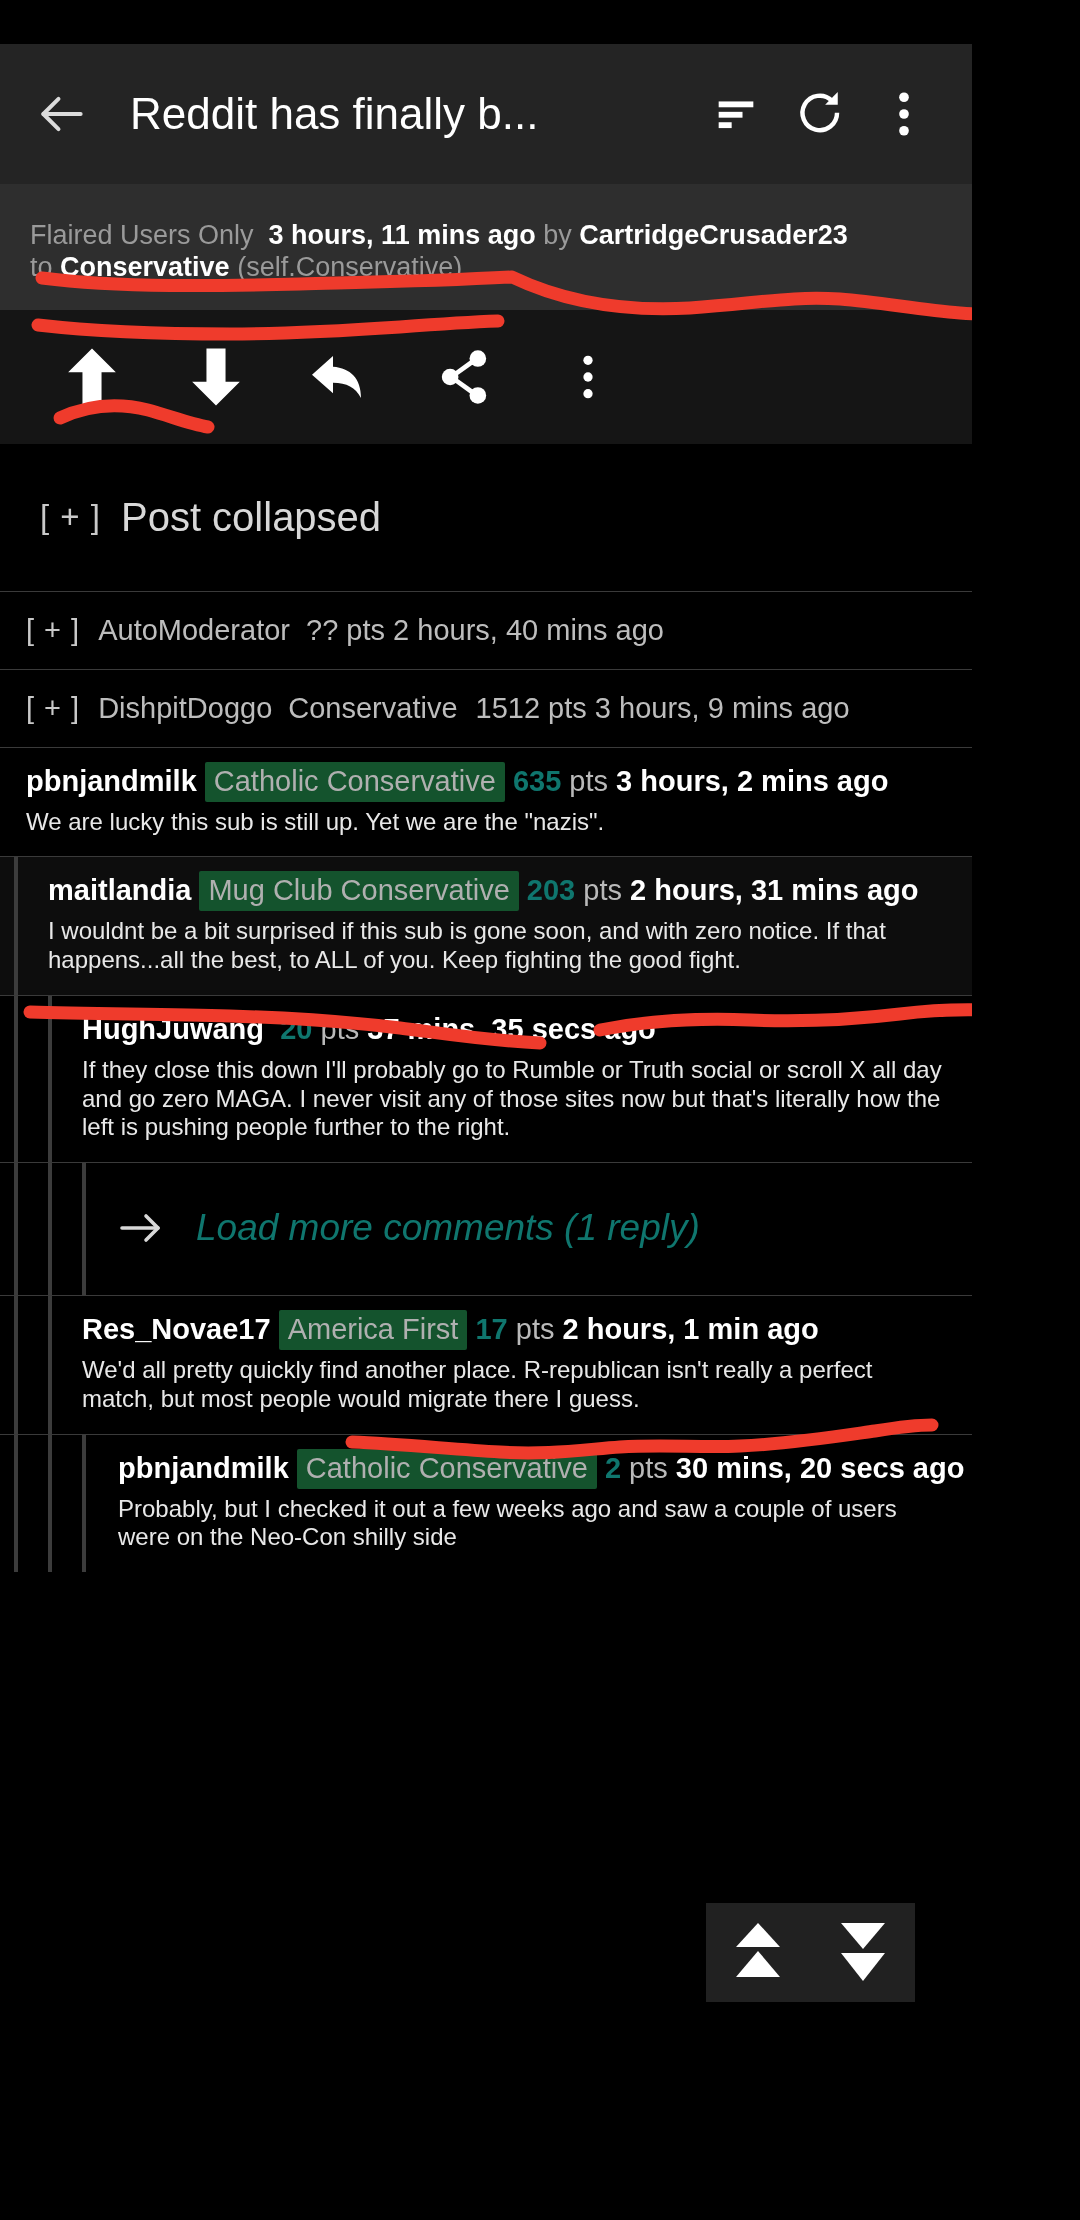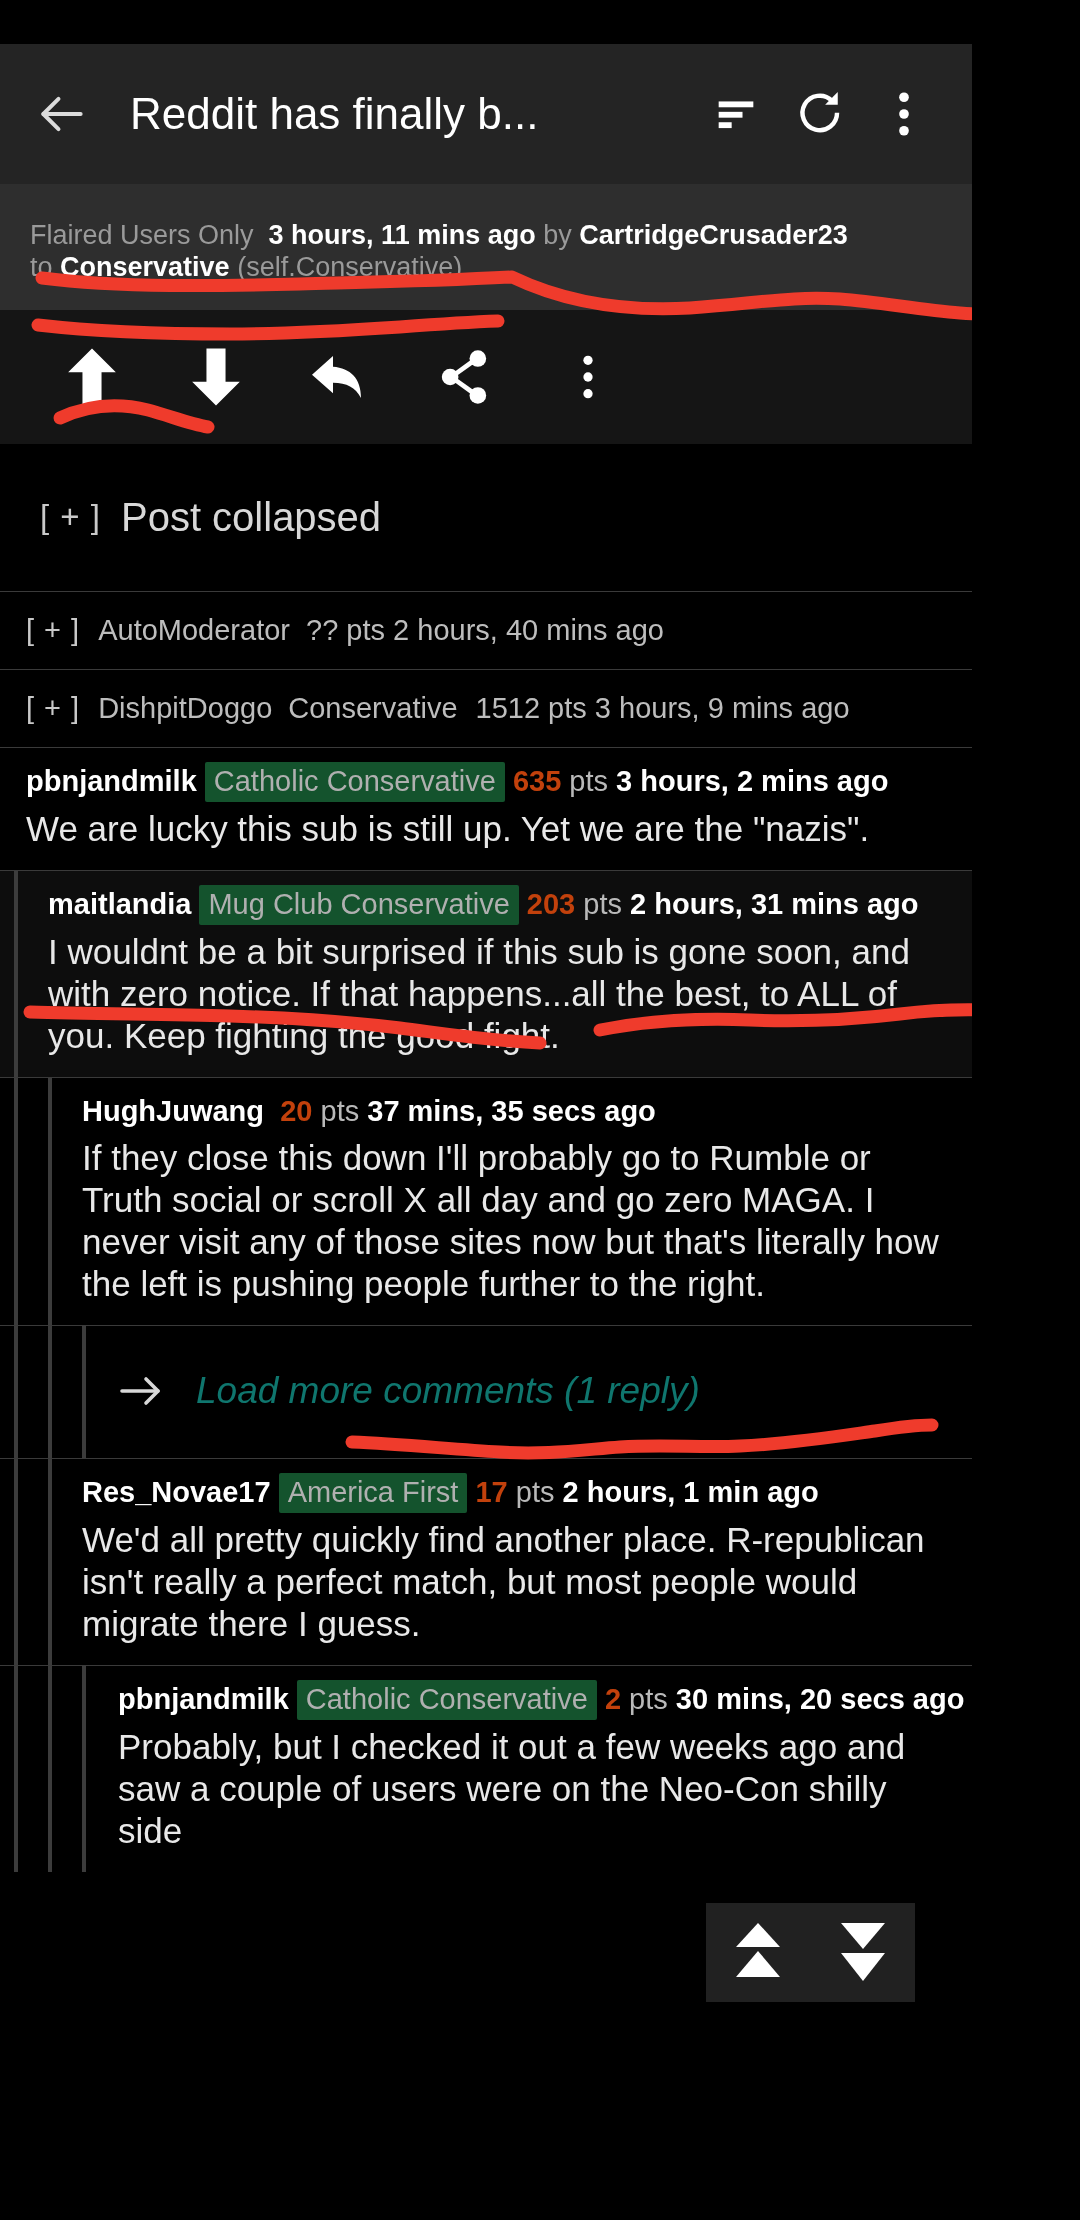--- a/index.html
+++ b/index.html
@@ -148,27 +148,27 @@
     white-space: nowrap;
   }
   .c-user { color: #ffffff; font-weight: bold; }
   .c-flair {
     background: #14532d;
     color: #b0b0b0;
     padding: 3px 9px 5px 9px;
     margin: 0 8px;
     border-radius: 2px;
   }
-  .c-score { color: #c2410c; font-weight: bold; }
+  .c-score { color: #0f766e; font-weight: bold; }
   .c-pts { color: #b9b9b9; }
   .c-time { color: #ffffff; font-weight: bold; }
 
   .c-body {
     color: #e8e8e8;
-    font-size: 35px;
+    font-size: 24px;
     line-height: 1.2;
   }
 
   
   .ind {
     position: absolute;
     top: 0;
     bottom: 0;
     width: 4px;
     background: #3c3c3c;

